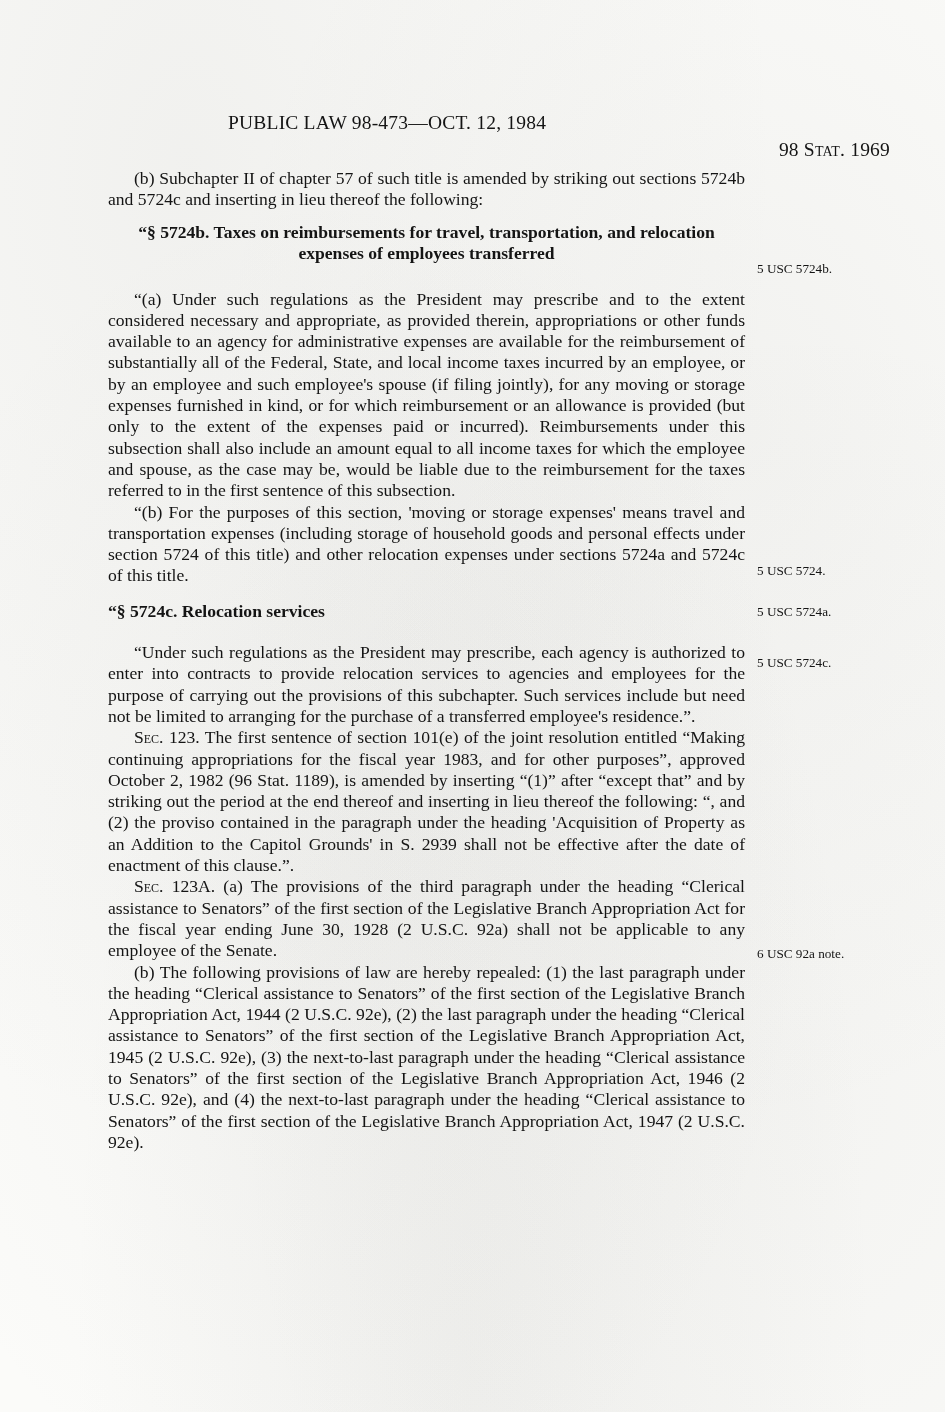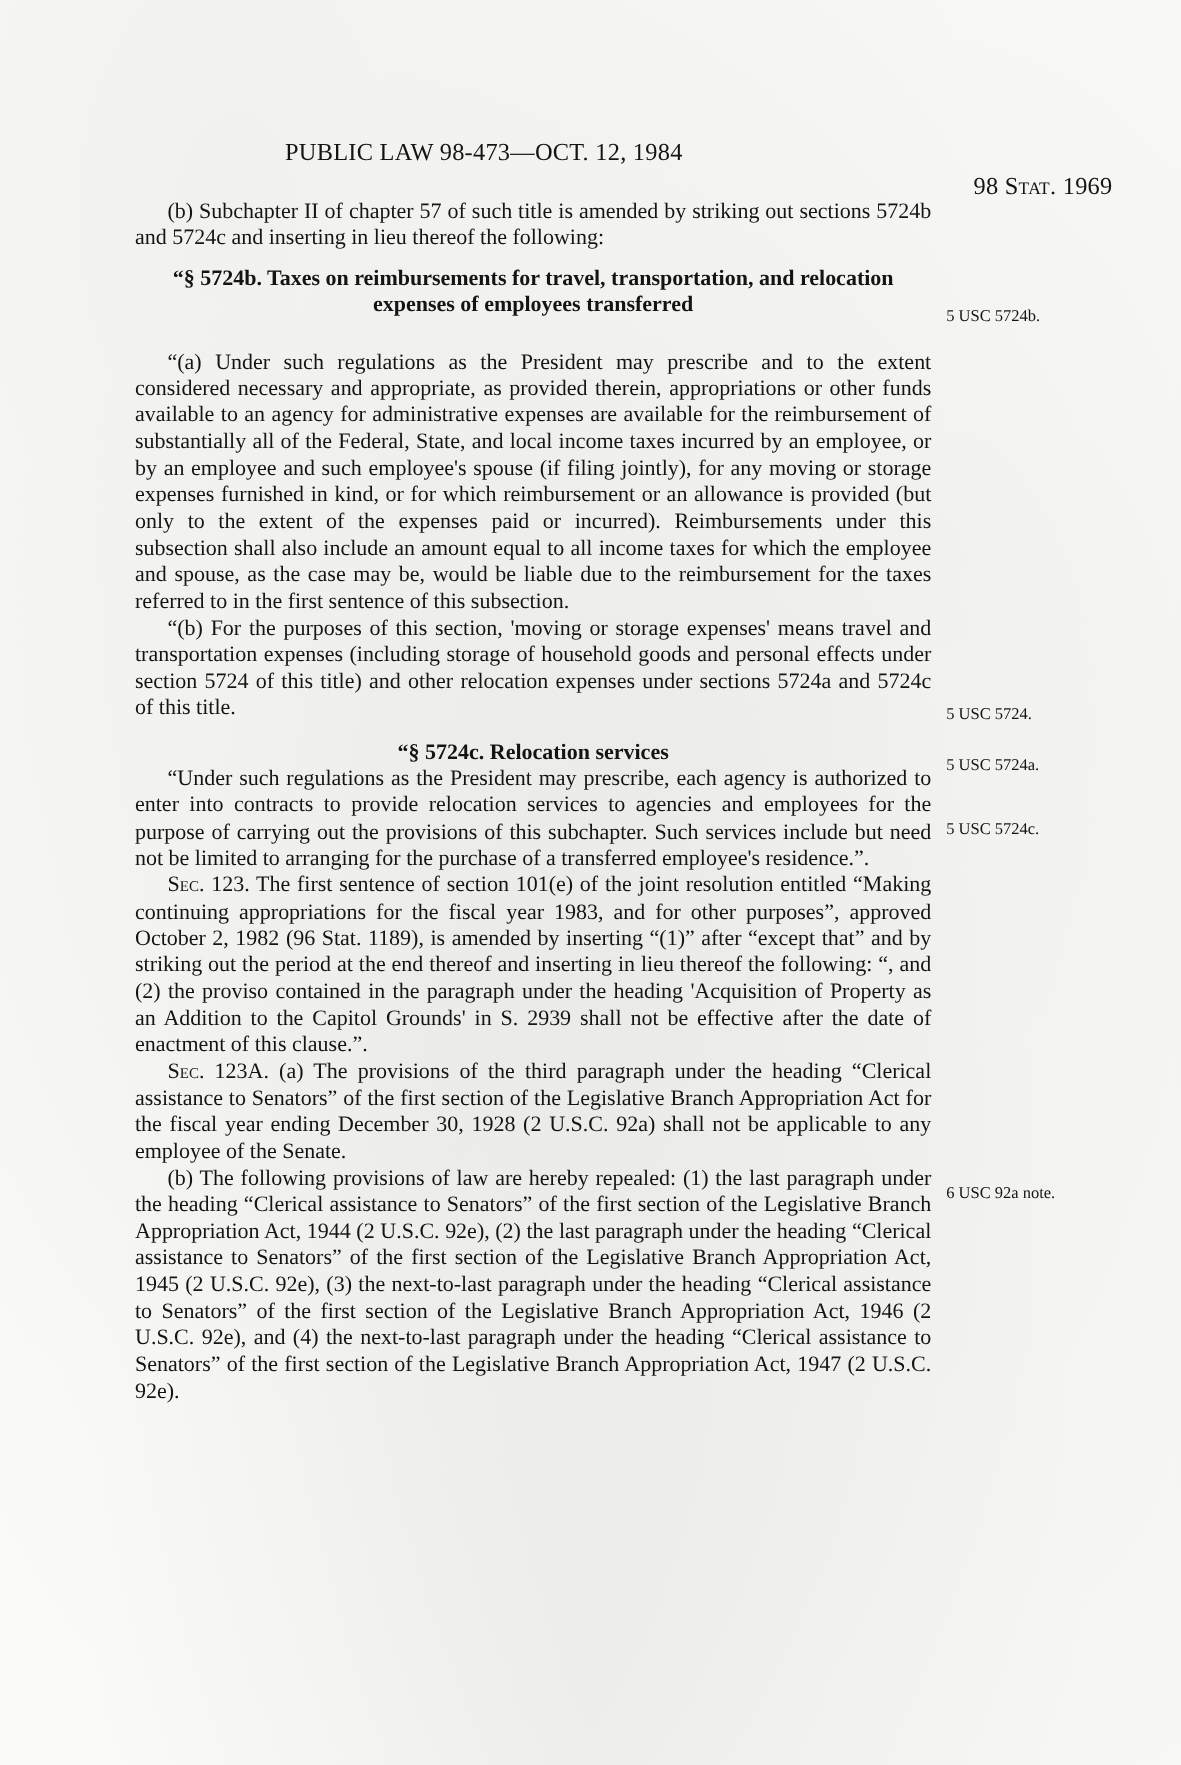--- a/index.html
+++ b/index.html
@@ -60,21 +60,21 @@
     top: 0;
     white-space: nowrap;
     margin-top: 27px;
   }
   .sc {
     font-variant: small-caps;
   }
   .body-col {
     position: absolute;
     left: 108px;
-    top: 158px;
+    top: 168px;
     width: 637px;
     font-size: 17.6px;
     line-height: 21.3px;
     text-align: justify;
   }
   .side-col {
     position: absolute;
     left: 757px;
     top: 158px;
     width: 180px;
@@ -86,22 +86,22 @@
     text-indent: 26px;
   }
   .head-center {
     margin: 11px 0 24px 0;
     text-align: center;
     font-weight: bold;
     text-indent: 0;
     line-height: 21.5px;
   }
   .head-left {
-    margin: 14px 0 0 0;
-    text-align: center;
+    margin: 14px 0 20px 0;
+    text-align: left;
     font-weight: bold;
     text-indent: 0;
   }
   .sidenote {
     position: absolute;
     left: 0;
     white-space: nowrap;
   }
   .blur {
     filter: blur(0.15px);
@@ -127,28 +127,28 @@
       <p>“(a) Under such regulations as the President may prescribe and to the extent considered necessary and appropriate, as provided therein, appropriations or other funds available to an agency for administrative expenses are available for the reimbursement of substantially all of the Federal, State, and local income taxes incurred by an employee, or by an employee and such employee's spouse (if filing jointly), for any moving or storage expenses furnished in kind, or for which reimbursement or an allowance is provided (but only to the extent of the expenses paid or incurred). Reimbursements under this subsection shall also include an amount equal to all income taxes for which the employee and spouse, as the case may be, would be liable due to the reimbursement for the taxes referred to in the first sentence of this subsection.</p>
 
       <p>“(b) For the purposes of this section, 'moving or storage expenses' means travel and transportation expenses (including storage of household goods and personal effects under section 5724 of this title) and other relocation expenses under sections 5724a and 5724c of this title.</p>
 
       <p class="head-left">“§ 5724c. Relocation services</p>
 
       <p>“Under such regulations as the President may prescribe, each agency is authorized to enter into contracts to provide relocation services to agencies and employees for the purpose of carrying out the provisions of this subchapter. Such services include but need not be limited to arranging for the purchase of a transferred employee's residence.”.</p>
 
       <p><span class="sc">Sec.</span><span> 123. The first sentence of section 101(e) of the joint resolution entitled “Making continuing appropriations for the fiscal year 1983, and for other purposes”, approved October 2, 1982 (96 Stat. 1189), is amended by inserting “(1)” after “except that” and by striking out the period at the end thereof and inserting in lieu thereof the following: “, and (2) the proviso contained in the paragraph under the heading 'Acquisition of Property as an Addition to the Capitol Grounds' in S. 2939 shall not be effective after the date of enactment of this clause.”.</span></p>
 
-      <p><span class="sc">Sec.</span><span> 123A. (a) The provisions of the third paragraph under the heading “Clerical assistance to Senators” of the first section of the Legislative Branch Appropriation Act for the fiscal year ending December 30, 1928 (2 U.S.C. 92a) shall not be applicable to any employee of the Senate.</span></p>
+      <p><span class="sc">Sec.</span><span> 123A. (a) The provisions of the third paragraph under the heading “Clerical assistance to Senators” of the first section of the Legislative Branch Appropriation Act for the fiscal year ending June 30, 1928 (2 U.S.C. 92a) shall not be applicable to any employee of the Senate.</span></p>
 
       <p>(b) The following provisions of law are hereby repealed: (1) the last paragraph under the heading “Clerical assistance to Senators” of the first section of the Legislative Branch Appropriation Act, 1944 (2 U.S.C. 92e), (2) the last paragraph under the heading “Clerical assistance to Senators” of the first section of the Legislative Branch Appropriation Act, 1945 (2 U.S.C. 92e), (3) the next-to-last paragraph under the heading “Clerical assistance to Senators” of the first section of the Legislative Branch Appropriation Act, 1946 (2 U.S.C. 92e), and (4) the next-to-last paragraph under the heading “Clerical assistance to Senators” of the first section of the Legislative Branch Appropriation Act, 1947 (2 U.S.C. 92e).</p>
 
     </div>
 
     <div class="side-col blur">
-      <span class="sidenote" style="top:84px">5 USC 5724b.</span>
+      <span class="sidenote" style="top:100px">5 USC 5724b.</span>
       <span class="sidenote" style="top:402px">5 USC 5724.</span>
       <span class="sidenote" style="top:443px">5 USC 5724a.</span>
       <span class="sidenote" style="top:494px">5 USC 5724c.</span>
       <span class="sidenote" style="top:785px">6 USC 92a note.</span>
     </div>
 
   </div>
 </div>
 
 </body></html>

